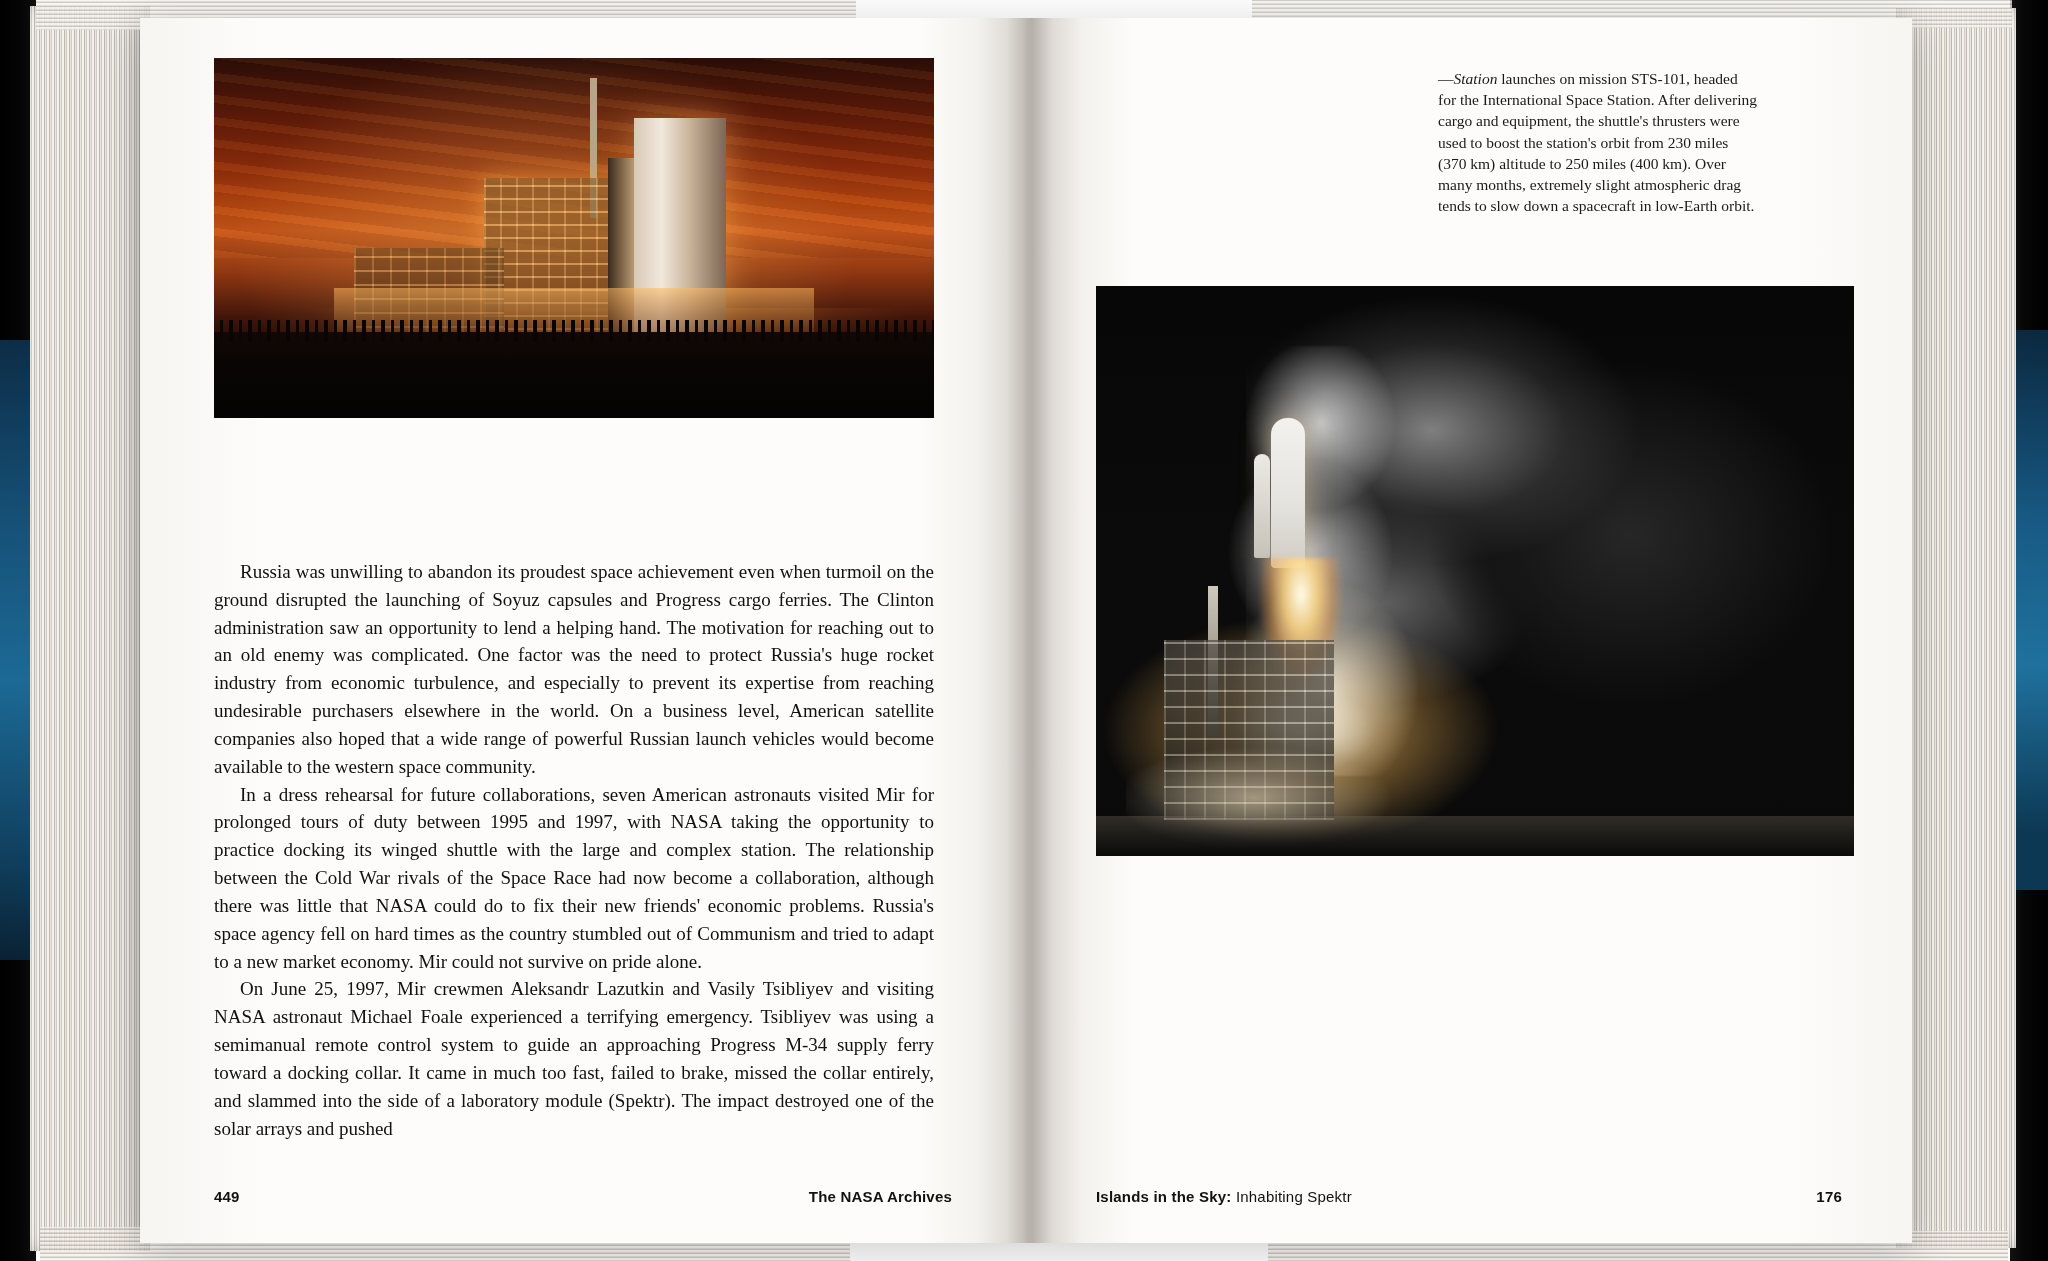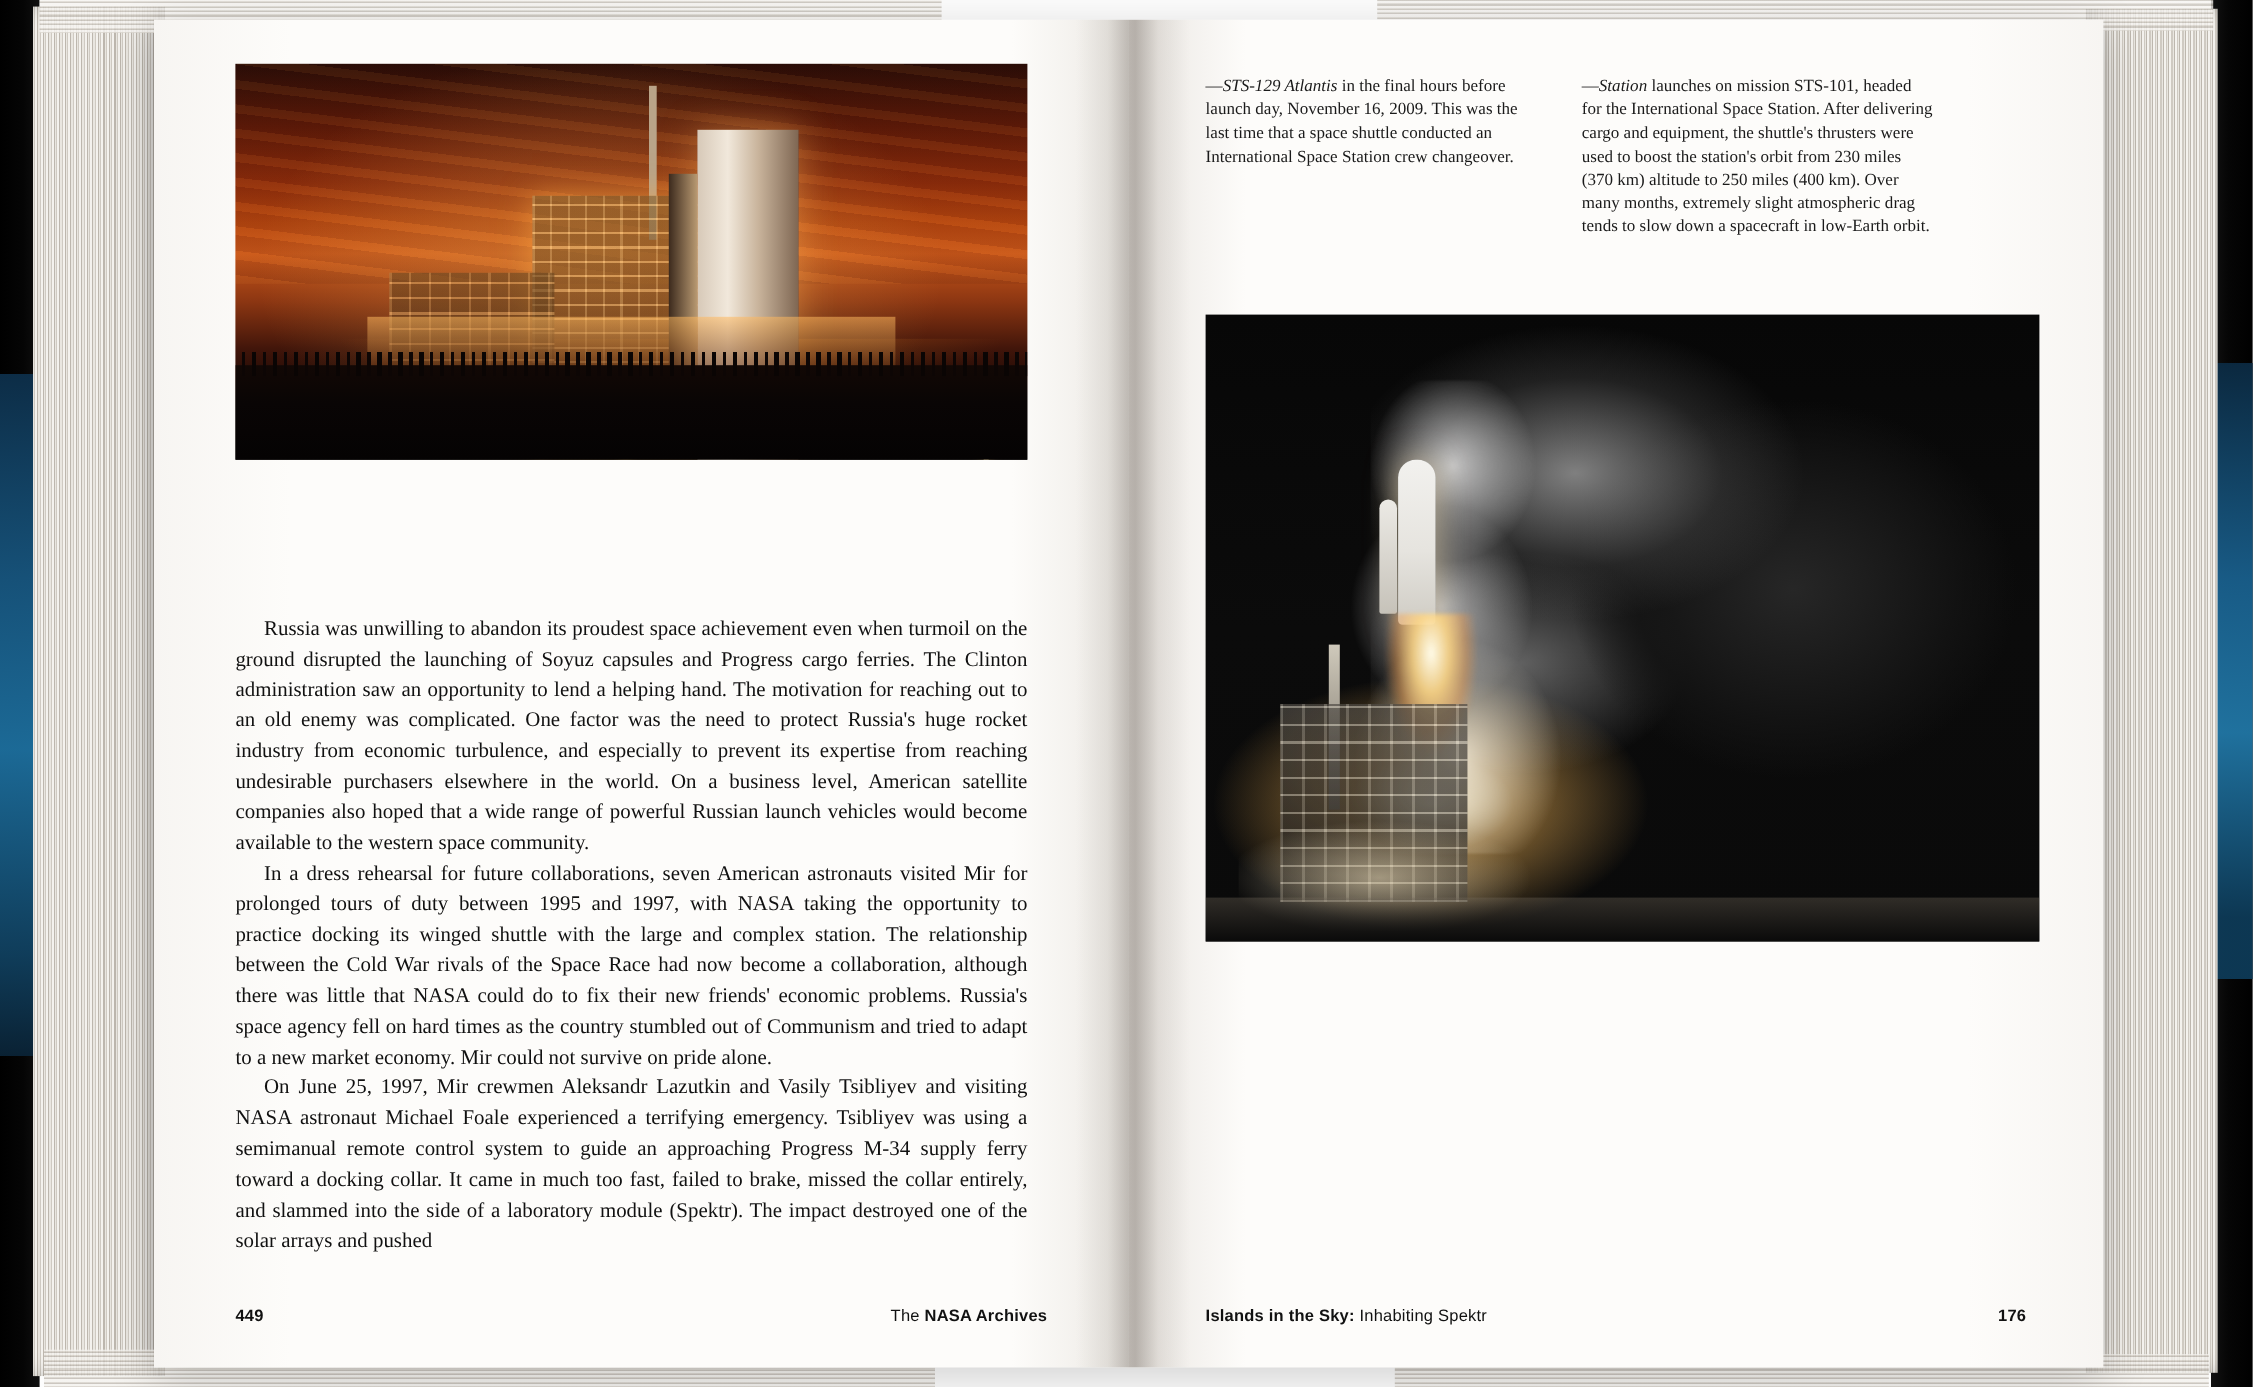--- a/index.html
+++ b/index.html
@@ -371,21 +371,21 @@
   }
   .running-head {
     position: absolute;
     bottom: 38px;
     font-family: "Liberation Sans", sans-serif;
     font-size: 15px;
     color: #111;
     letter-spacing: .2px;
   }
   .running-head b { font-weight: bold; }
-  .rh-light { font-weight: normal; }
+  .rh-light { font-weight: bold; }
 </style>
 </head>
 <body>
 
 <div id="stage">
 
   <div class="bg-white"></div>
 
   <div class="edge-dark-left"></div>
   <div class="blue-left"></div>
@@ -423,23 +423,20 @@
         <p>In a dress rehearsal for future collaborations, seven American astronauts visited Mir for prolonged tours of duty between 1995 and 1997, with NASA taking the opportunity to practice docking its winged shuttle with the large and complex station. The relationship between the Cold War rivals of the Space Race had now become a collaboration, although there was little that NASA could do to fix their new friends' economic problems. Russia's space agency fell on hard times as the country stumbled out of Communism and tried to adapt to a new market economy. Mir could not survive on pride alone.</p>
         <p>On June 25, 1997, Mir crewmen Aleksandr Lazutkin and Vasily Tsibliyev and visiting NASA astronaut Michael Foale experienced a terrifying emergency. Tsibliyev was using a semimanual remote control system to guide an approaching Progress M-34 supply ferry toward a docking collar. It came in much too fast, failed to brake, missed the collar entirely, and slammed into the side of a laboratory module (Spektr). The impact destroyed one of the solar arrays and pushed</p>
       </div>
 
       <div class="folio" style="left:74px;">449</div>
       <div class="running-head" style="right:74px;"><span class="rh-light">The </span><b>NASA Archives</b></div>
     </div>
 
     <div class="page right">
 
-      <div class="caption" style="left:70px; top:50px; width:300px;">
-        <span>—</span><i>STS-129 Atlantis</i><span> in the final hours before launch day, November 16, 2009. This was the last time that a space shuttle conducted an International Space Station crew changeover.</span>
-      </div>
 
       <div class="caption" style="left:412px; top:50px; width:320px;">
         <span>—</span><i>Station</i><span> launches on mission STS-101, headed for the International Space Station. After delivering cargo and equipment, the shuttle's thrusters were used to boost the station's orbit from 230 miles (370 km) altitude to 250 miles (400 km). Over many months, extremely slight atmospheric drag tends to slow down a spacecraft in low-Earth orbit.</span>
       </div>
 
       <div class="photo" id="photo-launch">
         <div class="smoke-big"></div>
         <div class="smoke-col"></div>
         <div class="shuttle"></div>
         <div class="flame"></div>

